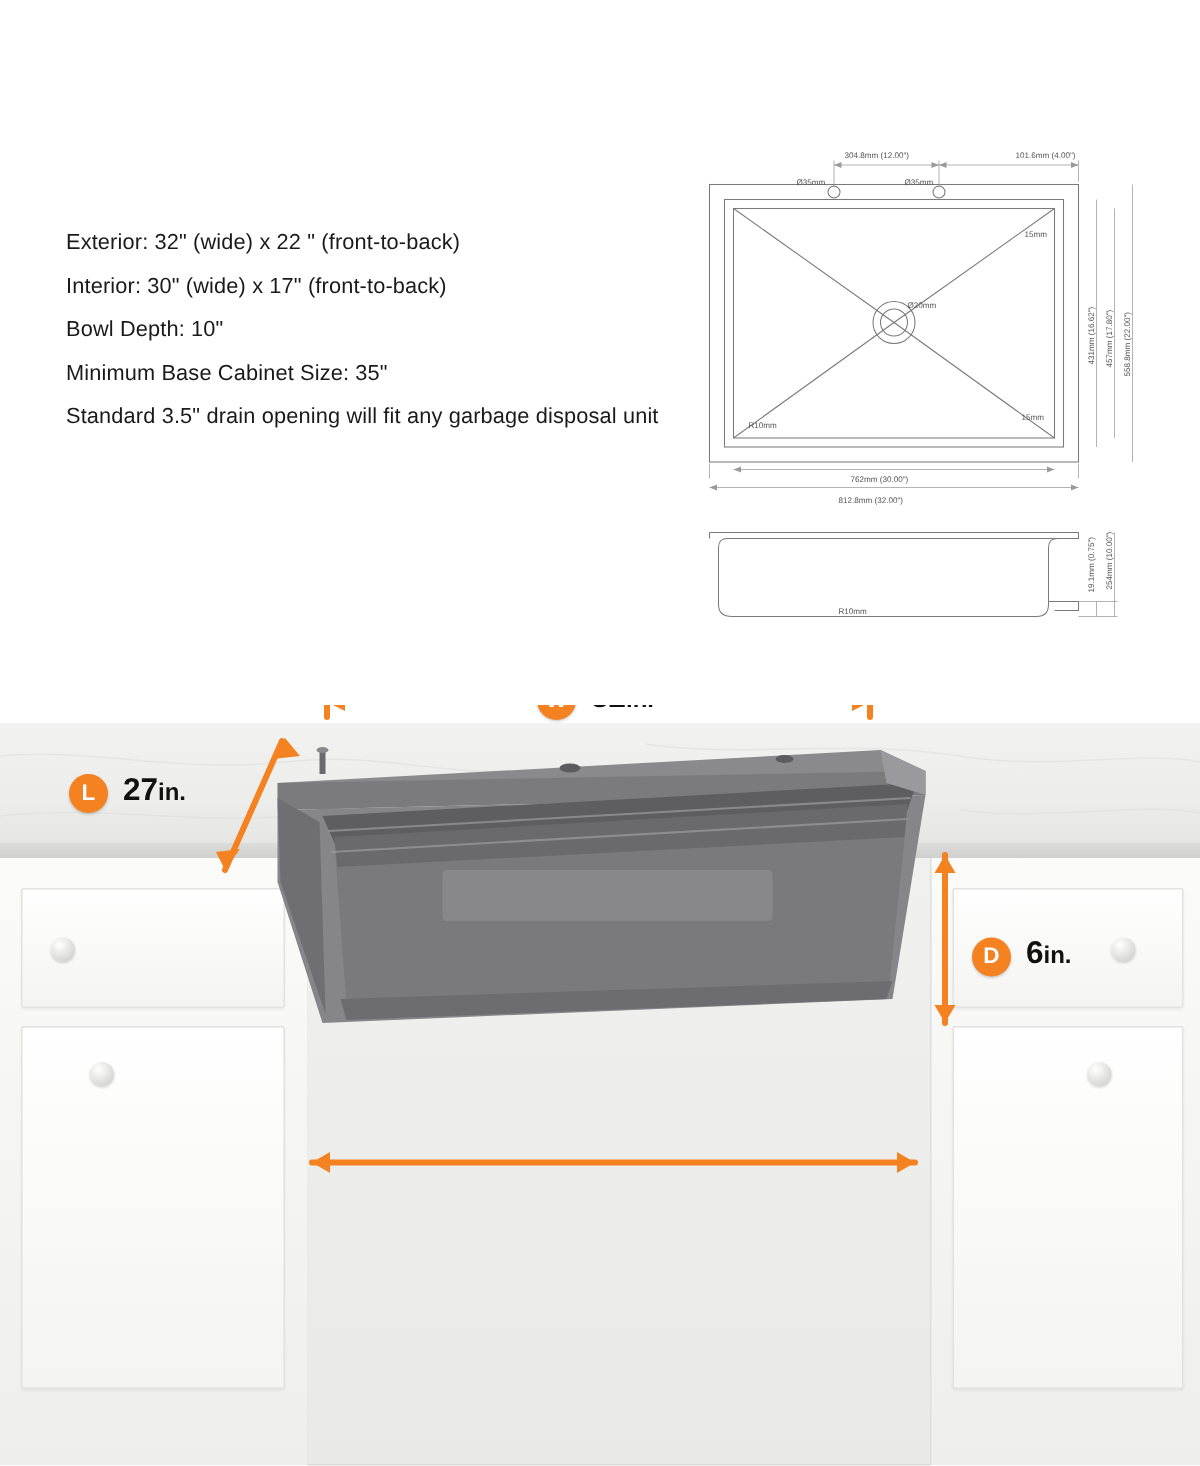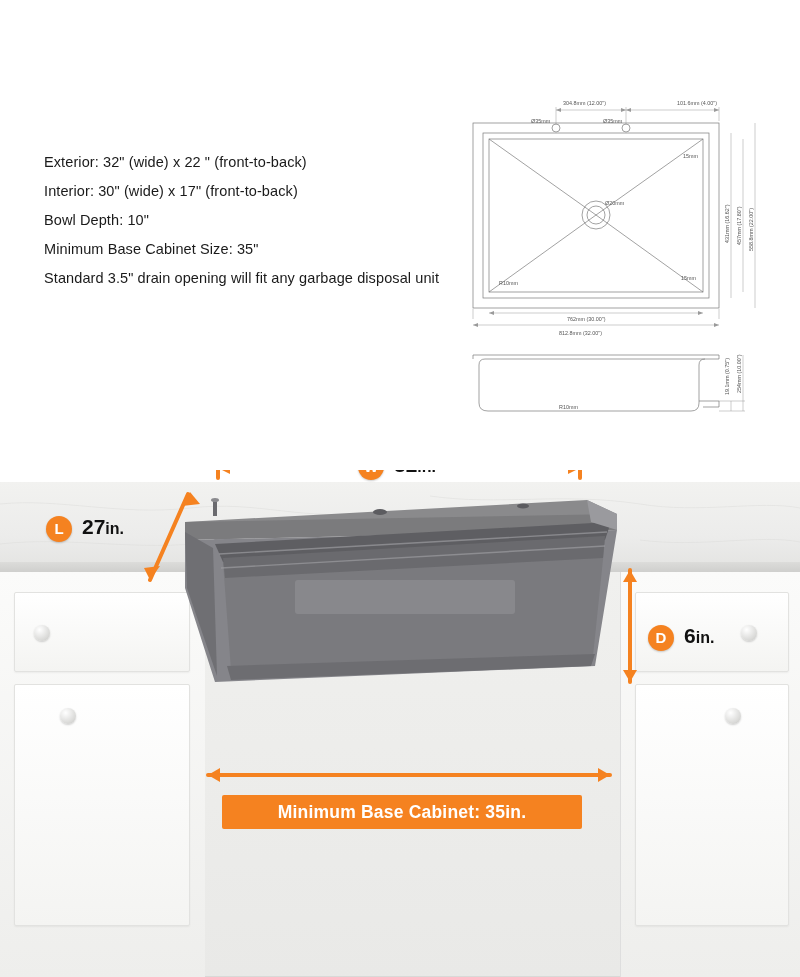--- a/index.html
+++ b/index.html
@@ -376,18 +376,15 @@
     <div class="badge" style="left:46px; top:46px;">L</div>
     <div class="dim-text" style="left:82px; top:45px;">
       <span class="dim-num">27</span><span class="dim-unit">in.</span>
     </div>
 
     <div class="badge" style="left:648px; top:155px;">D</div>
     <div class="dim-text" style="left:684px; top:154px;">
       <span class="dim-num">6</span><span class="dim-unit">in.</span>
     </div>
 
-    <div class="minbase-bar">
-      <div class="minbase-label">Minimum Base Cabinet: 35in.</div>
-    </div>
 
   </div>
 </div>
 
 </body></html>

